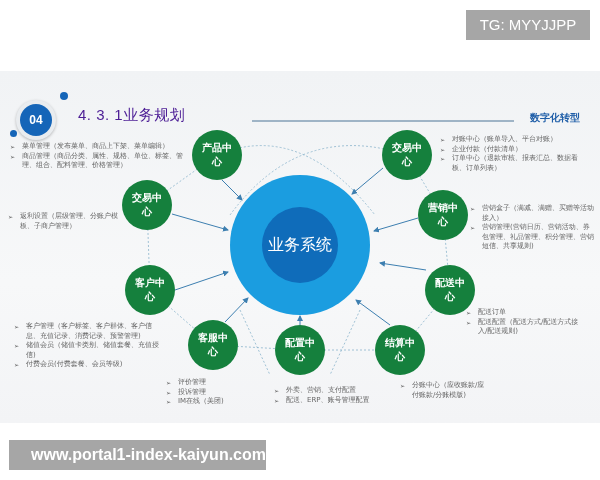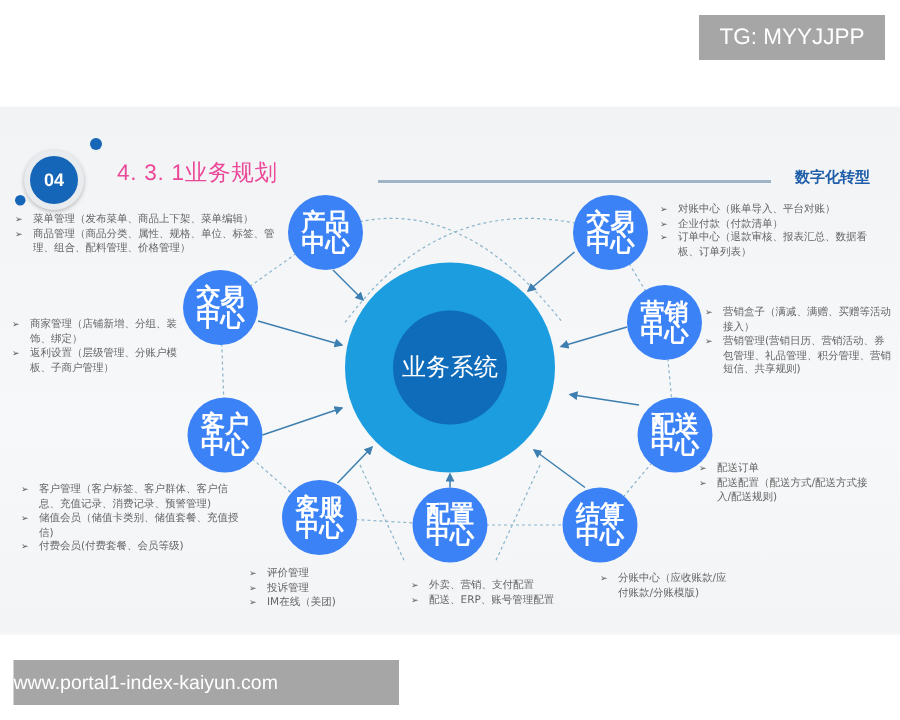--- a/index.html
+++ b/index.html
@@ -2,32 +2,32 @@
 <html><head>
 <meta charset="utf-8">
 <style>
   html, body { margin:0; padding:0; }
   body { width:600px; height:480px; position:relative; background:#ffffff; overflow:hidden; font-family:"DejaVu Sans", sans-serif; }
   .wm-top { position:absolute; left:466px; top:10px; width:124px; height:30px; background:#a6a6a6; color:#ffffff; font-family:"Liberation Sans", sans-serif; font-size:15px; line-height:30px; text-align:center; }
   .slide { position:absolute; left:0; top:71px; width:600px; height:352px; background:linear-gradient(180deg,#f1f3f5 0%,#f7f8f9 60%,#f3f4f6 100%); }
   .badge-outer { position:absolute; left:16px; top:100px; width:40px; height:40px; border-radius:50%; background:#e9ecef; box-shadow:0 1px 3px rgba(0,0,0,0.25); }
   .badge { position:absolute; left:20px; top:104px; width:32px; height:32px; border-radius:50%; background:#1565b8; color:#fff; font-size:12px; font-weight:bold; line-height:32px; text-align:center; font-family:"Liberation Sans", sans-serif; }
   .dot { position:absolute; border-radius:50%; background:#1565b8; }
-  .title { position:absolute; left:78px; top:106px; font-size:15px; color:#ec4899; font-family:"Liberation Sans", sans-serif; letter-spacing:0.5px; }
+  .title { position:absolute; left:78px; top:106px; font-size:15px; color:#4c1d95; font-family:"Liberation Sans", sans-serif; letter-spacing:0.5px; }
   .title-line { position:absolute; left:252px; top:120px; width:262px; height:2px; background:#9fb4c6; }
   .subtitle { position:absolute; left:530px; top:111px; font-size:10px; color:#1f5ea8; font-weight:bold; }
   svg.links { position:absolute; left:0; top:0; width:600px; height:480px; }
-  .node { position:absolute; width:50px; height:50px; border-radius:50%; background:#3b82f6; color:#fff; font-size:16px; font-weight:bold; text-align:center; display:flex; align-items:center; justify-content:center; line-height:14px; box-sizing:border-box; padding:0 6px; }
+  .node { position:absolute; width:50px; height:50px; border-radius:50%; background:#15803d; color:#fff; font-size:10px; font-weight:bold; text-align:center; display:flex; align-items:center; justify-content:center; line-height:14px; box-sizing:border-box; padding:0 6px; }
   .center-outer { position:absolute; left:230px; top:175px; width:140px; height:140px; border-radius:50%; background:#1b9de0; }
   .center-inner { position:absolute; left:262px; top:207px; width:76px; height:76px; border-radius:50%; background:#0f6cba; color:#fff; font-size:16px; display:flex; align-items:center; justify-content:center; line-height:20px; padding:0 4px; box-sizing:border-box; }
   .desc { position:absolute; font-size:7px; color:#666; line-height:9.5px; }
   .desc ul { list-style:none; margin:0; padding:0; }
   .desc li { position:relative; padding-left:12px; }
   .desc li::before { content:"\27A2"; position:absolute; left:0; top:0; font-size:6px; color:#555; }
-  .wm-bottom { position:absolute; left:9px; top:440px; width:257px; height:30px; background:#a6a6a6; color:#ffffff; font-family:"Liberation Sans", sans-serif; font-size:13px; line-height:30px; text-align:left; }
+  .wm-bottom { position:absolute; left:9px; top:440px; width:257px; height:30px; background:#a6a6a6; color:#ffffff; font-family:"Liberation Sans", sans-serif; font-size:16px; line-height:30px; text-align:right;font-weight:bold; }
 </style>
 </head>
 <body>
 
 <div class="wm-top">TG: MYYJJPP</div>
 
 <div class="slide"></div>
 
 <div class="dot" style="left:60px;top:92px;width:8px;height:8px;"></div>
 <div class="dot" style="left:10px;top:130px;width:7px;height:7px;"></div>
@@ -93,21 +93,20 @@
 <div class="desc" style="left:440px;top:135px;width:140px;">
   <ul>
     <li>对账中心（账单导入、平台对账）</li>
     <li>企业付款（付款清单）</li>
     <li>订单中心（退款审核、报表汇总、数据看板、订单列表）</li>
   </ul>
 </div>
 
 <div class="desc" style="left:8px;top:212px;width:112px;">
   <ul>
-    <li>商家管理（店铺新增、分组、装饰、绑定）</li>
     <li>返利设置（层级管理、分账户模板、子商户管理）</li>
   </ul>
 </div>
 
 <div class="desc" style="left:470px;top:204px;width:125px;">
   <ul>
     <li>营销盒子（满减、满赠、买赠等活动接入）</li>
     <li>营销管理(营销日历、营销活动、券包管理、礼品管理、积分管理、营销短信、共享规则)</li>
   </ul>
 </div>

